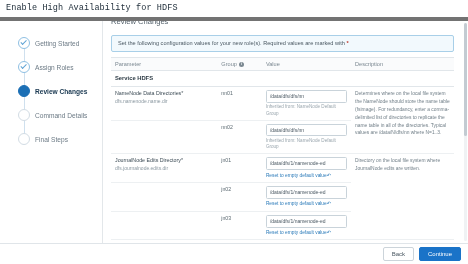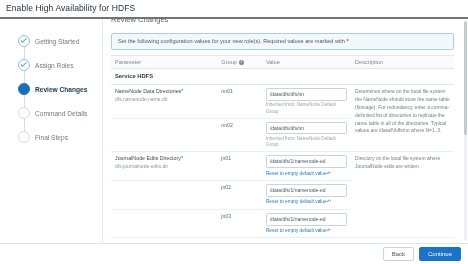--- a/index.html
+++ b/index.html
@@ -14,27 +14,28 @@
 
   
   .titlebar {
     height: 17px;
     padding: 3px 0 0 6px;
     font-size: 8.5px;
     color: #23313d;
     letter-spacing: .1px;
     background: #fff;
     flex: 0 0 auto;
+    font-family: Liberation Mono, monospace;
   }
 
   
   .body {
     flex: 1 1 auto;
     display: flex;
-    border-top: 2px solid #737373;
+    border-top: 4px solid #737373;
     min-height: 0;
     position: relative;
   }
 
   
   .sidebar {
     width: 103px;
     flex: 0 0 103px;
     background: #fff;
     border-right: 1px solid #e3e7ea;

